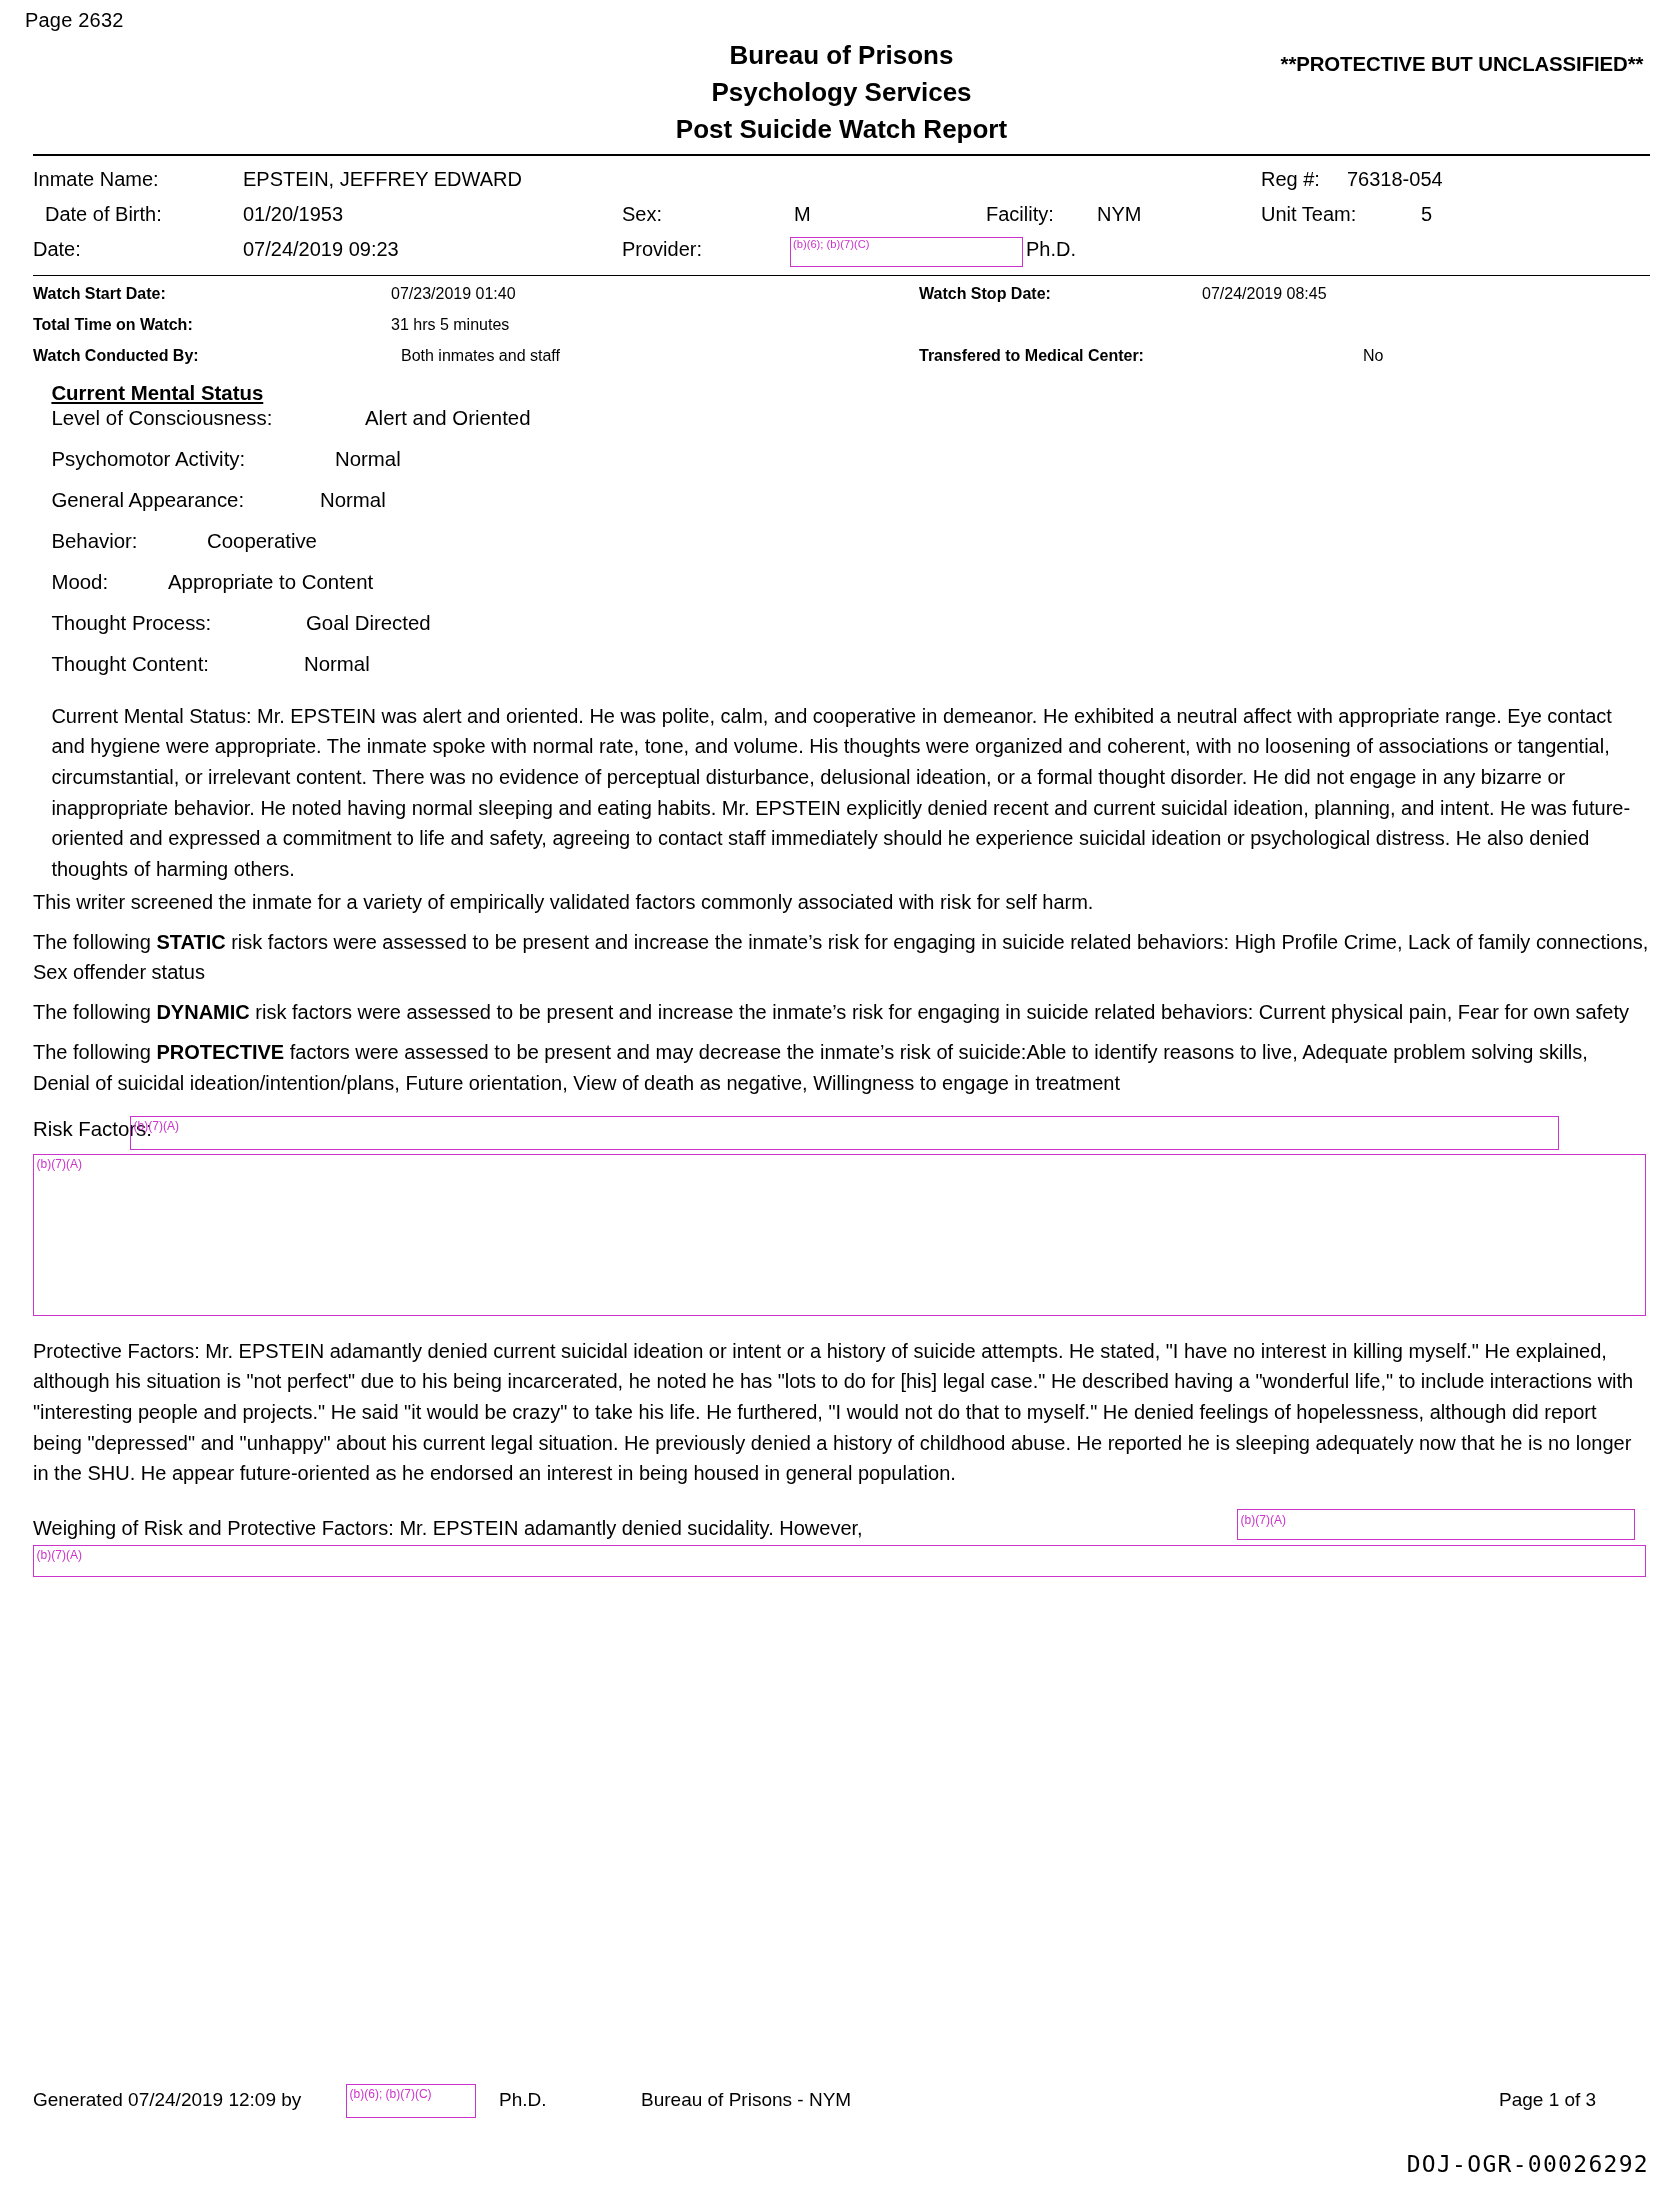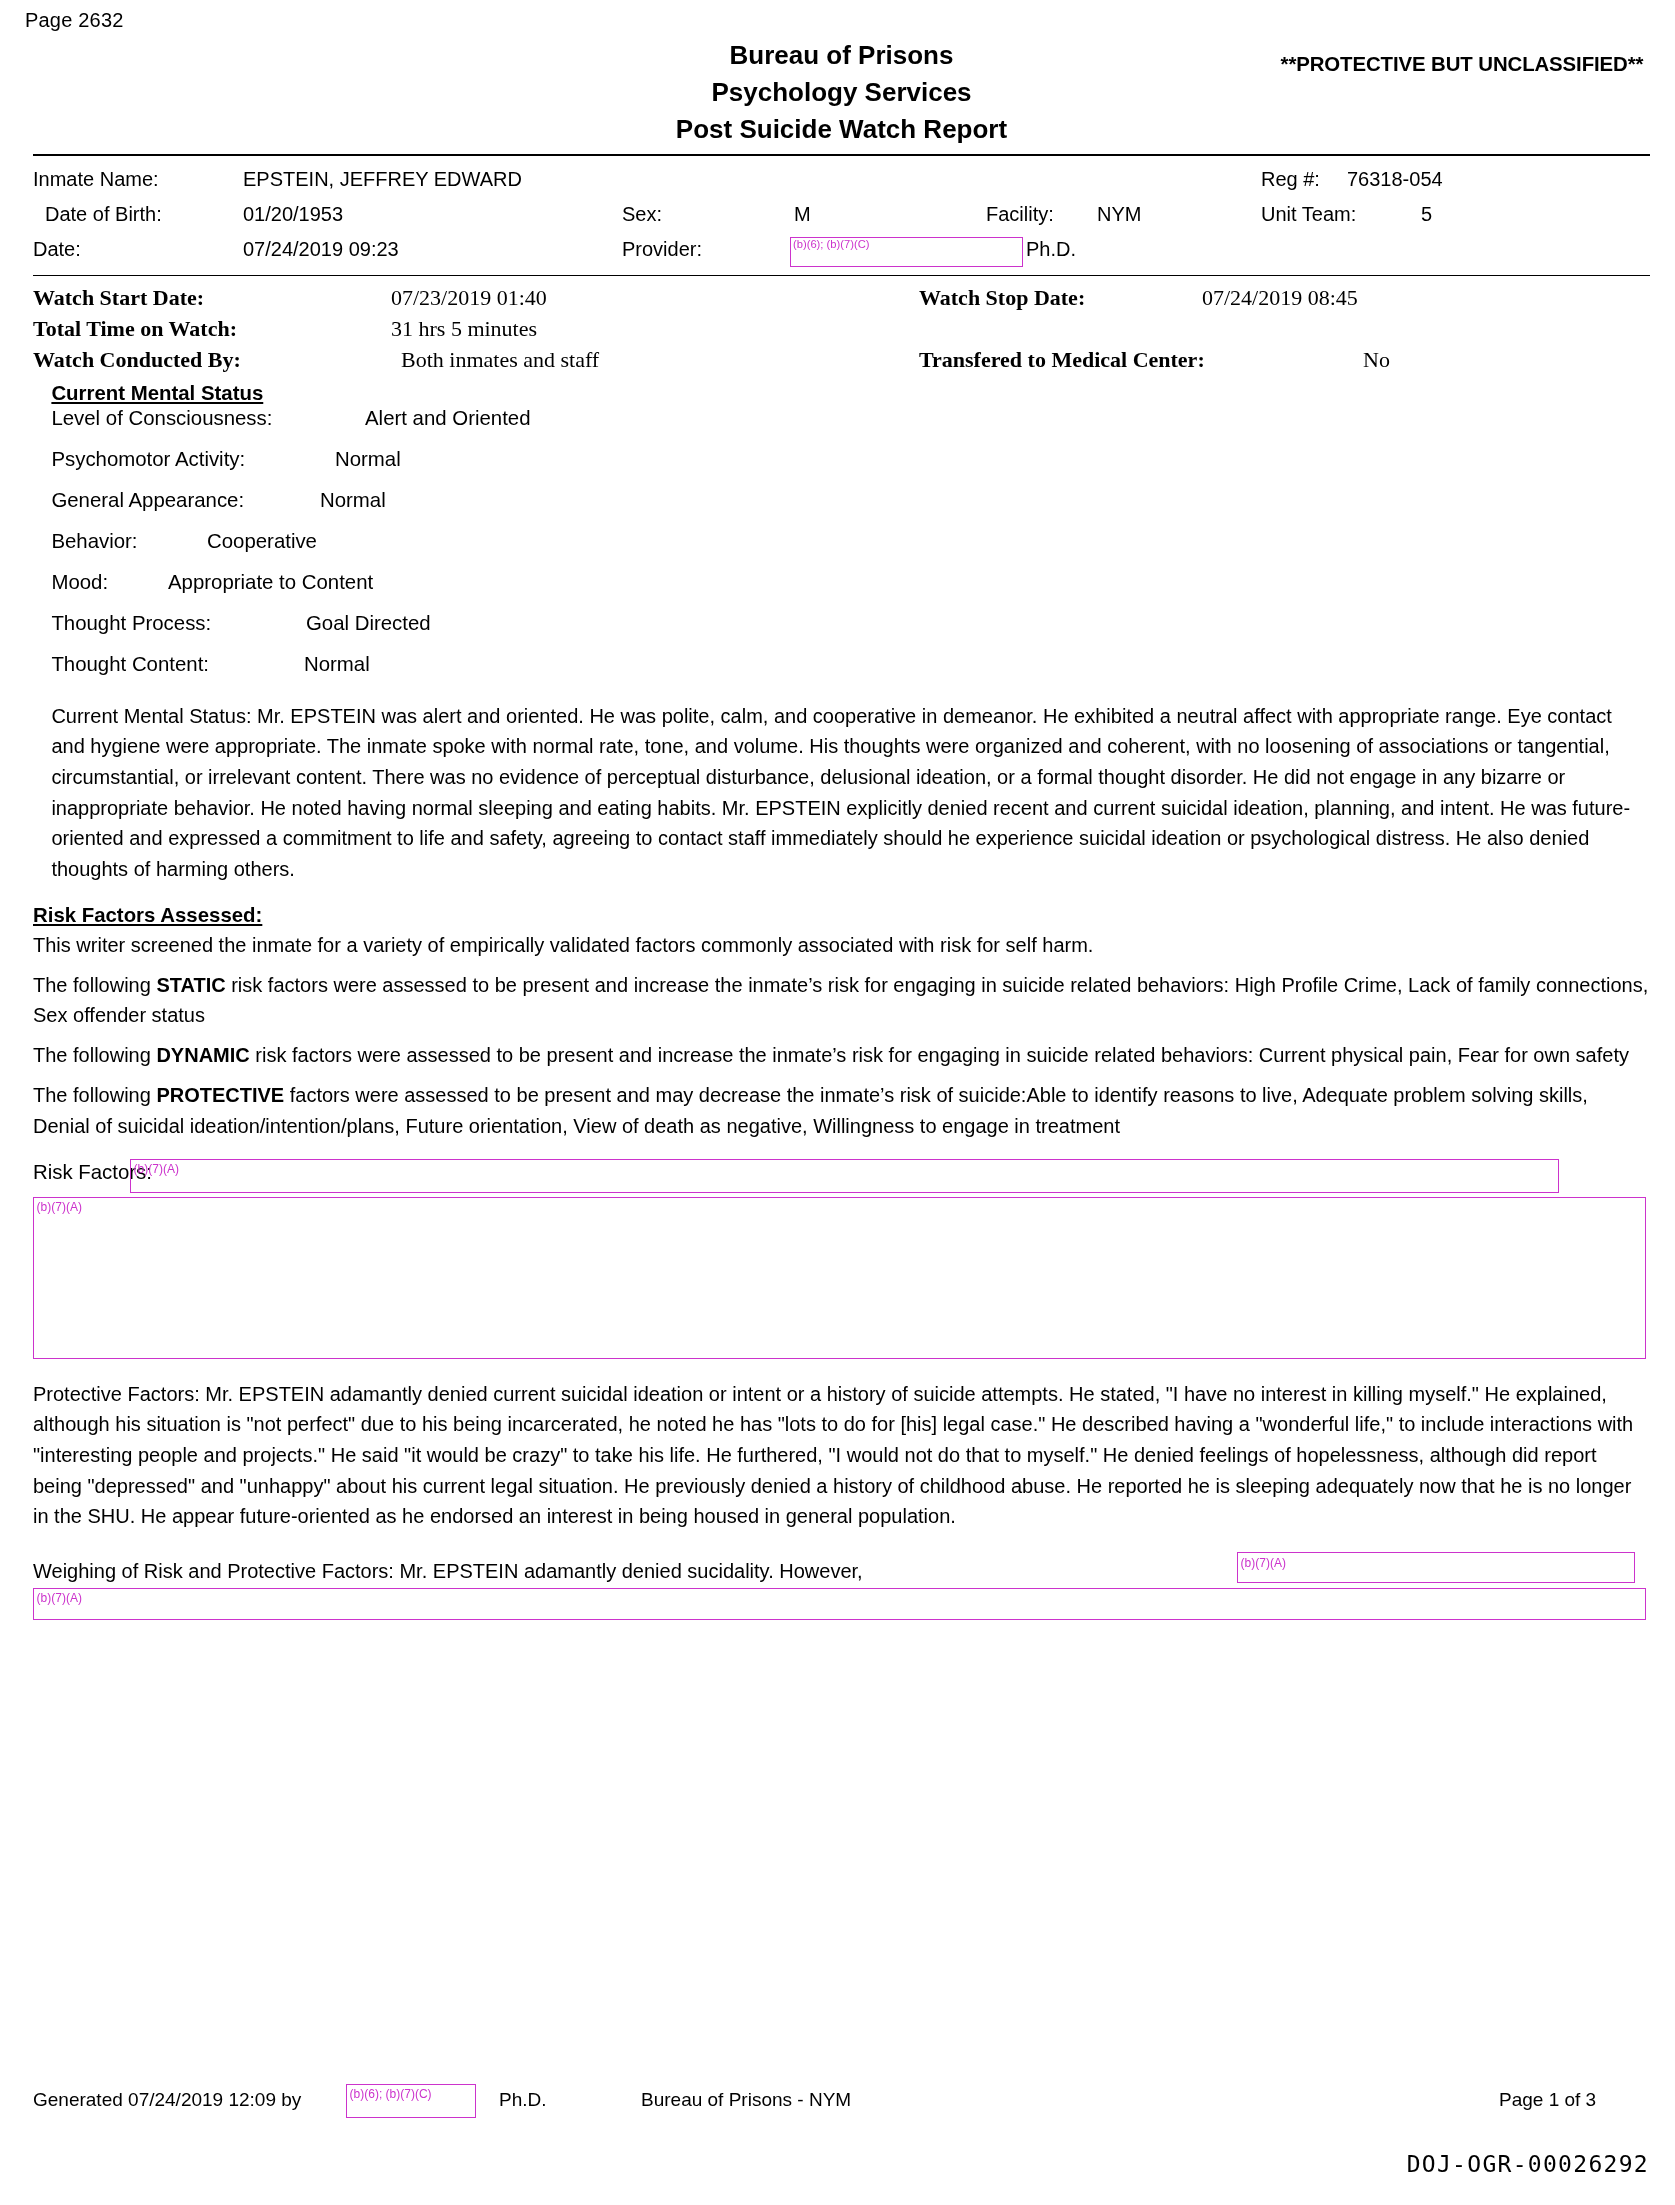--- a/index.html
+++ b/index.html
@@ -78,23 +78,22 @@
     position: relative;
   }
   .redact span {
     position: absolute;
     left: 2px;
     top: 1.3px;
     white-space: nowrap;
   }
   .watch-block {
     position: relative;
-    font-size: 22px;
+    font-size: 16px;
     padding-top: 9.2px;
-    font-family: Liberation Serif, serif;
   }
   .watch-row {
     position: relative;
     height: 31px;
   }
   .b { font-weight: bold; }
   .cms-head {
     font-weight: bold;
     font-size: 20.4px;
     text-decoration: underline;
@@ -318,21 +317,20 @@
         <span class="abs" style="left:273px;">Goal Directed</span>
       </div>
       <div class="mse-row">
         <span class="abs" style="left:18.4px;">Thought Content:</span>
         <span class="abs" style="left:271px;">Normal</span>
       </div>
     </div>
 
     <div class="para narrative" style="padding-left:18.4px; padding-right:12px;">Current Mental Status: Mr. EPSTEIN was alert and oriented.  He was polite, calm, and cooperative in demeanor.  He exhibited a neutral affect with appropriate range.  Eye contact and hygiene were appropriate.  The inmate spoke with normal rate, tone, and volume.  His thoughts were organized and coherent, with no loosening of associations or tangential, circumstantial, or irrelevant content.  There was no evidence of perceptual disturbance, delusional ideation, or a formal thought disorder.  He did not engage in any bizarre or inappropriate behavior.  He noted having normal sleeping and eating habits.  Mr. EPSTEIN explicitly denied recent and current suicidal ideation, planning, and intent.  He was future-oriented and expressed a commitment to life and safety, agreeing to contact staff immediately should he experience suicidal ideation or psychological distress.  He also denied thoughts of harming others.</div>
 
-    <div class="section-head">Risk Factors Assessed:</div>
     <div class="para tight">This writer screened the inmate for a variety of empirically validated factors commonly associated with risk for self harm.</div>
 
     <div class="para">
       <span>The following </span><span class="b">STATIC</span><span> risk factors were assessed to be present and increase the inmate’s risk for engaging in suicide related behaviors: High Profile Crime, Lack of family connections, Sex offender status</span>
     </div>
 
     <div class="para">
       <span>The following </span><span class="b">DYNAMIC</span><span> risk factors were assessed to be present and increase the inmate’s risk for engaging in suicide related behaviors: Current physical pain, Fear for own safety</span>
     </div>
 

